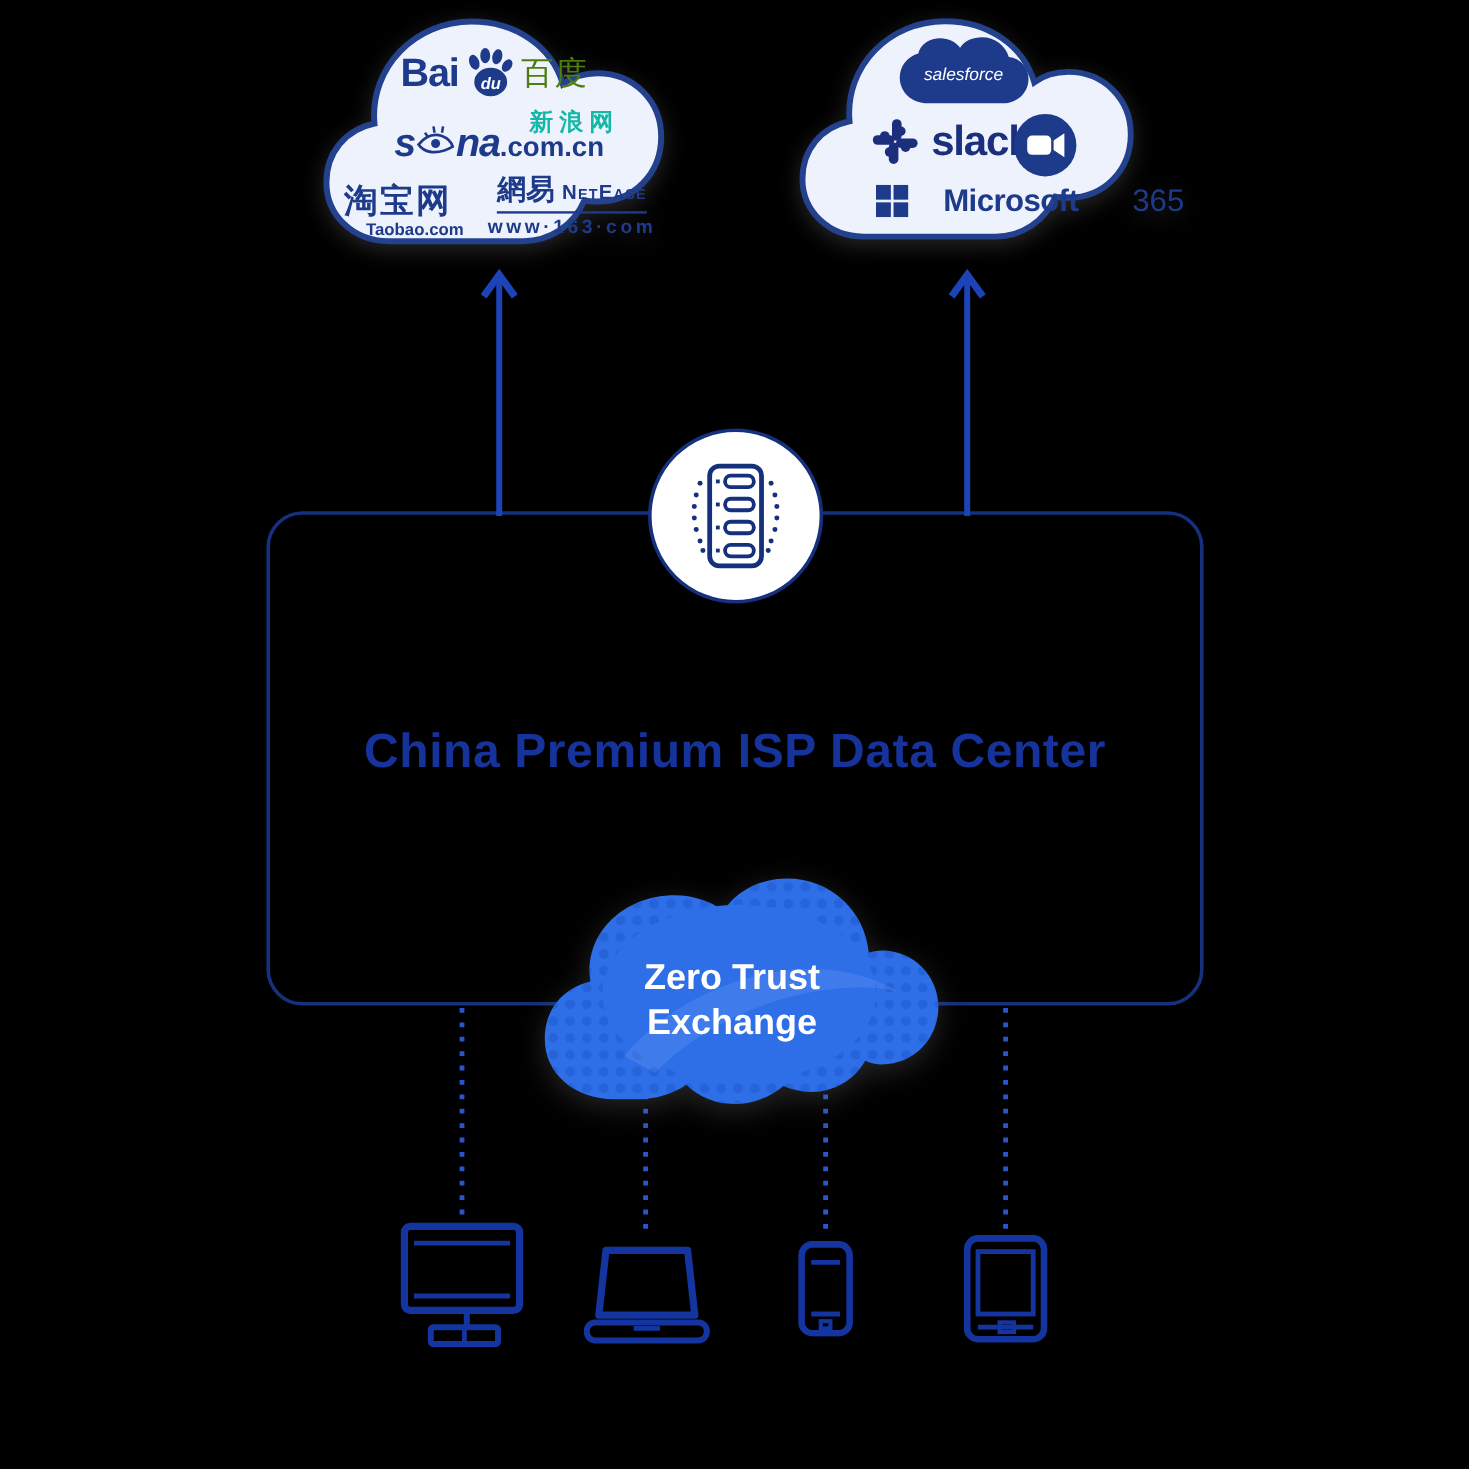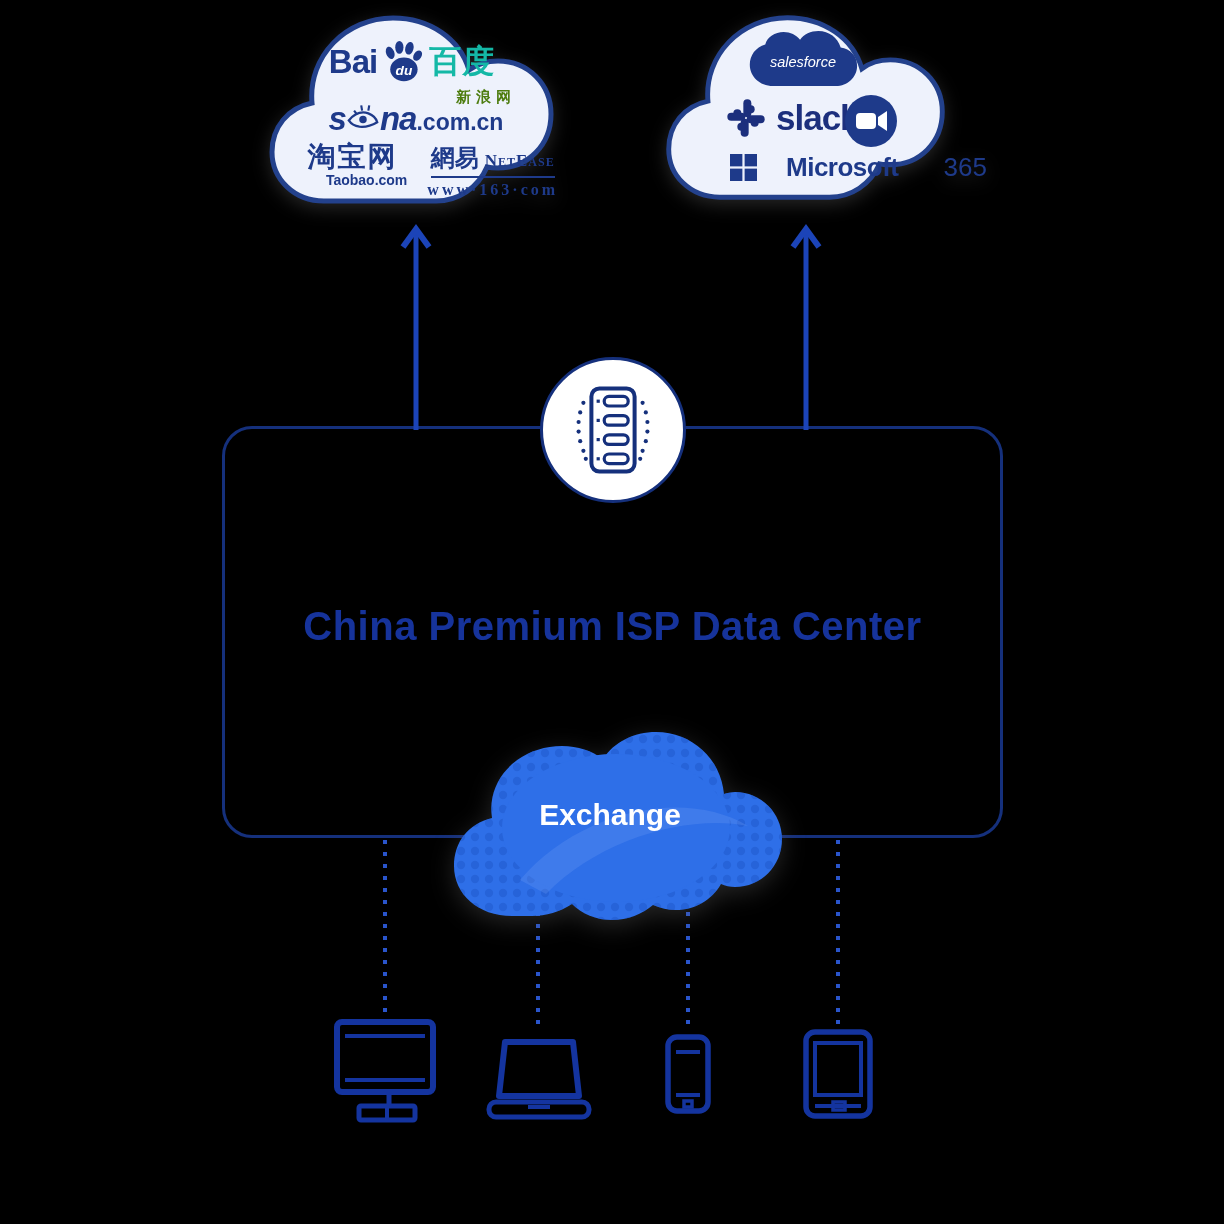--- a/index.html
+++ b/index.html
@@ -9,33 +9,33 @@
   }
   .abs{position:absolute;}
   svg{display:block;}
 
   
   .cloud-group{filter:drop-shadow(0 5px 9px rgba(110,110,110,.35));}
   .cloud-inner{position:absolute;inset:0;}
 
   .baidu-row{position:absolute;top:36px;left:0;width:292px;display:flex;justify-content:center;align-items:center;gap:4px;}
   .baidu-latin{font-size:33px;font-weight:800;color:#1e3a8a;letter-spacing:-1px;}
-  .baidu-cjk{font-size:32px;font-weight:700;color:#14b8a6;letter-spacing:1px;}
+  .baidu-cjk{font-size:27px;font-weight:400;color:#4d7c0f;letter-spacing:1px;}
 
   .sina-row{position:absolute;top:84px;left:40px;width:220px;height:52px;}
-  .sina-cjk{position:absolute;top:0;right:10px;font-size:15px;font-weight:700;color:#4d7c0f;letter-spacing:5px;}
+  .sina-cjk{position:absolute;top:0;right:10px;font-size:20px;font-weight:700;color:#14b8a6;letter-spacing:5px;}
   .sina-main{position:absolute;top:12px;left:0;width:100%;display:flex;justify-content:center;align-items:baseline;}
   .sina-latin{font-size:33px;font-weight:800;font-style:italic;color:#1e3a8a;letter-spacing:-1px;}
   .sina-tld{font-size:23px;font-weight:800;color:#1e3a8a;letter-spacing:0;}
 
-  .cn-bottom-row{position:absolute;top:138px;left:16px;width:292px;display:flex;justify-content:center;gap:20px;align-items:flex-start;}
+  .cn-bottom-row{position:absolute;top:138px;left:0;width:292px;display:flex;justify-content:center;gap:20px;align-items:flex-end;}
   .taobao{display:flex;flex-direction:column;align-items:center;}
   .taobao-cjk{font-size:28px;font-weight:800;color:#1e3a8a;letter-spacing:2px;line-height:30px;}
   .taobao-domain{font-size:14px;font-weight:800;color:#1e3a8a;margin-left:28px;}
-  .netease{display:flex;flex-direction:column;align-items:center;font-family:Liberation Serif, serif;}
+  .netease{display:flex;flex-direction:column;align-items:center;}
   .netease-top{display:flex;align-items:baseline;gap:6px;border-bottom:2px solid #1e3a8a;padding-bottom:2px;}
   .netease-cjk{font-size:24px;font-weight:800;color:#1e3a8a;}
   .netease-name{font-size:17px;font-weight:800;color:#1e3a8a;font-variant:small-caps;letter-spacing:1px;}
   .netease-domain{font-size:16px;font-weight:800;color:#1e3a8a;letter-spacing:3px;margin-top:3px;}
 
   .slack-row{position:absolute;top:94px;left:66px;display:flex;align-items:center;gap:10px;}
   .slack-text{font-size:35px;font-weight:800;color:#1c2f7d;letter-spacing:-1px;}
   .ms-row{position:absolute;top:148px;left:70px;display:flex;align-items:center;gap:29px;}
   .ms-name{font-size:26px;font-weight:700;color:#1e3a8a;letter-spacing:-0.5px;}
   .ms-num{font-size:26px;font-weight:400;color:#1e3a8a;margin-left:16px;}
@@ -221,20 +221,21 @@
         <pattern id="ht" width="14" height="14" patternUnits="userSpaceOnUse">
           <circle cx="7" cy="7" r="4.2" fill="#1d55c6"></circle>
         </pattern>
       </defs>
       <path id="ztepath" d="M 72 198 C 38 198 14 176 14 148 C 14 124 28 106 52 100 C 46 60 80 28 122 28 C 138 28 152 33 163 41 C 174 24 194 14 216 14 C 252 14 281 41 284 76 C 287 75 291 74 295 74 C 321 74 342 95 342 121 C 342 148 321 169 295 169 C 290 169 285 168 281 166 C 272 182 255 192 236 192 C 228 192 220 190 213 187 C 202 196 188 202 172 202 C 156 202 142 196 132 186 C 120 194 106 198 92 198 Z" fill="#2e6fe8"></path>
       <path d="M 72 198 C 38 198 14 176 14 148 C 14 124 28 106 52 100 C 46 60 80 28 122 28 C 138 28 152 33 163 41 C 174 24 194 14 216 14 C 252 14 281 41 284 76 C 287 75 291 74 295 74 C 321 74 342 95 342 121 C 342 148 321 169 295 169 C 290 169 285 168 281 166 C 272 182 255 192 236 192 C 228 192 220 190 213 187 C 202 196 188 202 172 202 C 156 202 142 196 132 186 C 120 194 106 198 92 198 Z" fill="url(#ht)" opacity="0.45"></path>
       <ellipse cx="176" cy="110" rx="114" ry="74" fill="#2e6fe8"></ellipse>
       <path d="M 80 162 C 140 92 245 70 308 108 C 250 96 160 120 106 176 Z" fill="#6d9bf5" opacity="0.28"></path>
     </svg>
     <div class="zte-text">
+      <div>Zero Trust</div>
       <div>Exchange</div>
     </div>
   </div>
 
   <svg class="abs z2" style="left:333px;top:1018px;" width="104" height="106" viewBox="0 0 104 106">
     <g fill="none" stroke="#14349f">
       <rect x="4" y="4" width="96" height="70" rx="5" stroke-width="6"></rect>
       <path d="M12 18 H92" stroke-width="4"></path>
       <path d="M12 62 H92" stroke-width="4"></path>
       <path d="M56 74 V88" stroke-width="5"></path>

